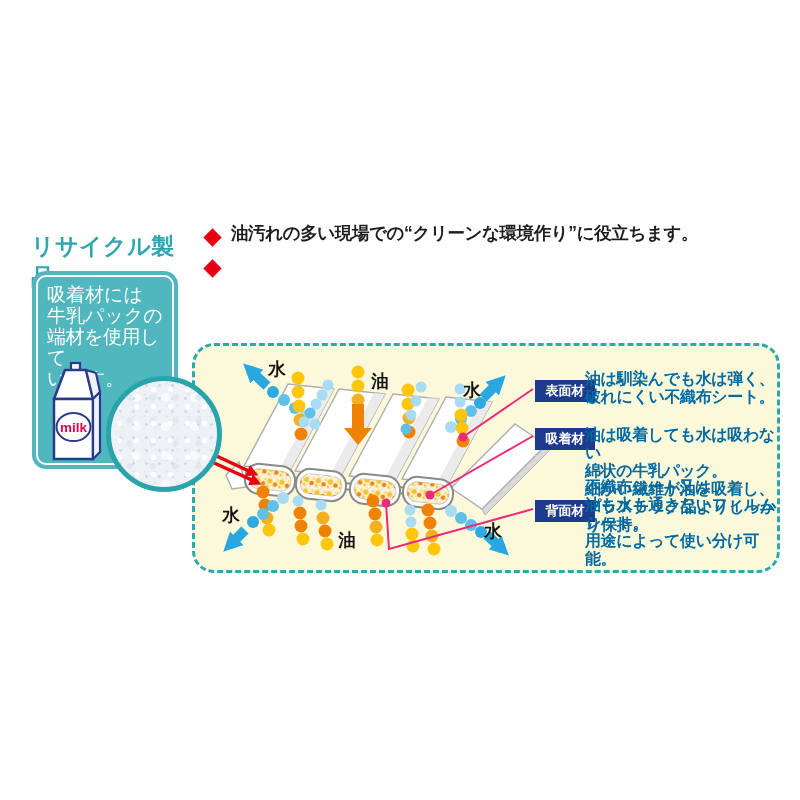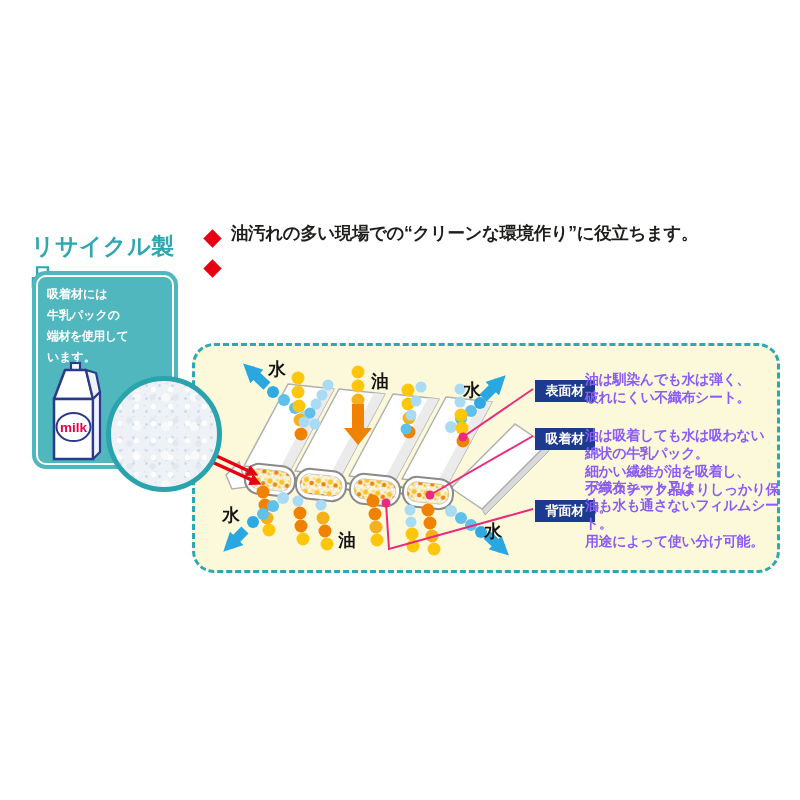--- a/index.html
+++ b/index.html
@@ -7,54 +7,54 @@
          font-family:"Liberation Sans","DejaVu Sans",sans-serif;}
 
   
   .recycle-title{position:absolute;left:31px;top:231px;width:160px;
     font-size:23px;font-weight:900;color:#2EA7B0;letter-spacing:.5px;}
   .milk-box{position:absolute;left:32px;top:271px;width:146px;height:198px;
     background:#4FB7BD;border-radius:14px;}
   .milk-box-inner{position:absolute;left:4px;top:4px;right:4px;bottom:4px;
     border:2.5px solid #fff;border-radius:10px;}
   .milk-box-text{position:absolute;left:15px;top:13px;width:124px;
-    color:#fff;font-weight:700;font-size:12px;line-height:21px;}
+    color:#fff;font-weight:400;font-size:19px;line-height:21px;}
   .milk-box-text .l3{letter-spacing:-0.5px;}
   .milk-box-text .l4{padding-right:21px;}
   .milk-carton{position:absolute;left:8px;bottom:2px;}
 
   
   .fiber-circle{position:absolute;left:106px;top:376px;width:116px;height:116px;
     border-radius:50%;border:5px solid #2AA4AC;box-sizing:border-box;z-index:6;
     background-color:#eef1f5;
     background-image:
       radial-gradient(#ffffff 22%, transparent 24%),
       radial-gradient(#e1e8ef 18%, transparent 21%),
       radial-gradient(#d2dce6 14%, transparent 17%),
       radial-gradient(#f7f9fb 20%, transparent 23%),
       radial-gradient(#dfe6ed 12%, transparent 15%);
     background-size:17px 17px,23px 23px,13px 13px,29px 29px,11px 11px;
     background-position:0 0,7px 5px,3px 11px,11px 2px,6px 8px;}
 
   
   .bullets{position:absolute;left:204px;top:221px;width:570px;}
-  .bullet-row{display:flex;align-items:flex-end;margin-bottom:9px;}
+  .bullet-row{display:flex;align-items:center;margin-bottom:9px;}
   .diamond{flex:0 0 auto;width:13px;height:13px;background:#E60012;
     transform:rotate(45deg);margin:8px 12px 0 2px;}
   .bullet-text{font-size:17.5px;font-weight:bold;color:#1e1e1c;line-height:24px;letter-spacing:-0.4px;}
 
   
   .panel{position:absolute;left:192px;top:343px;width:588px;height:230px;box-sizing:border-box;
     background:#FCF9DB;border:3px dashed #2BA8B2;border-radius:22px;z-index:1;}
   .panel svg{position:absolute;left:0;top:0;}
 
   .callout-label{position:absolute;width:46px;padding:2px 7px;background:#1D3B8E;color:#fff;
     font-size:13px;font-weight:bold;text-align:center;z-index:3;}
-  .callout-desc{position:absolute;left:390px;width:200px;font-size:14px;font-weight:bold;
-    color:#8b5cf6;line-height:18px;letter-spacing:-0.4px;white-space:pre-line;z-index:3;}
+  .callout-desc{position:absolute;left:390px;width:200px;font-size:16px;font-weight:bold;
+    color:#0369a1;line-height:18px;letter-spacing:-0.4px;white-space:pre-line;z-index:3;}
 </style>
 </head>
 <body>
 
 <div id="stage">
 
   <div class="recycle-title">リサイクル製品</div>
 
   <div class="milk-box">
     <div class="milk-box-inner"></div>

